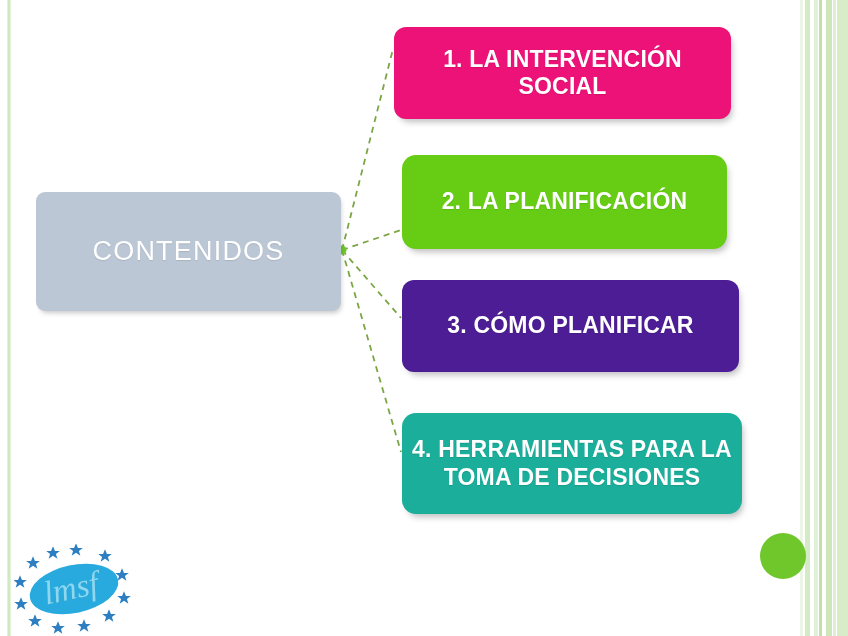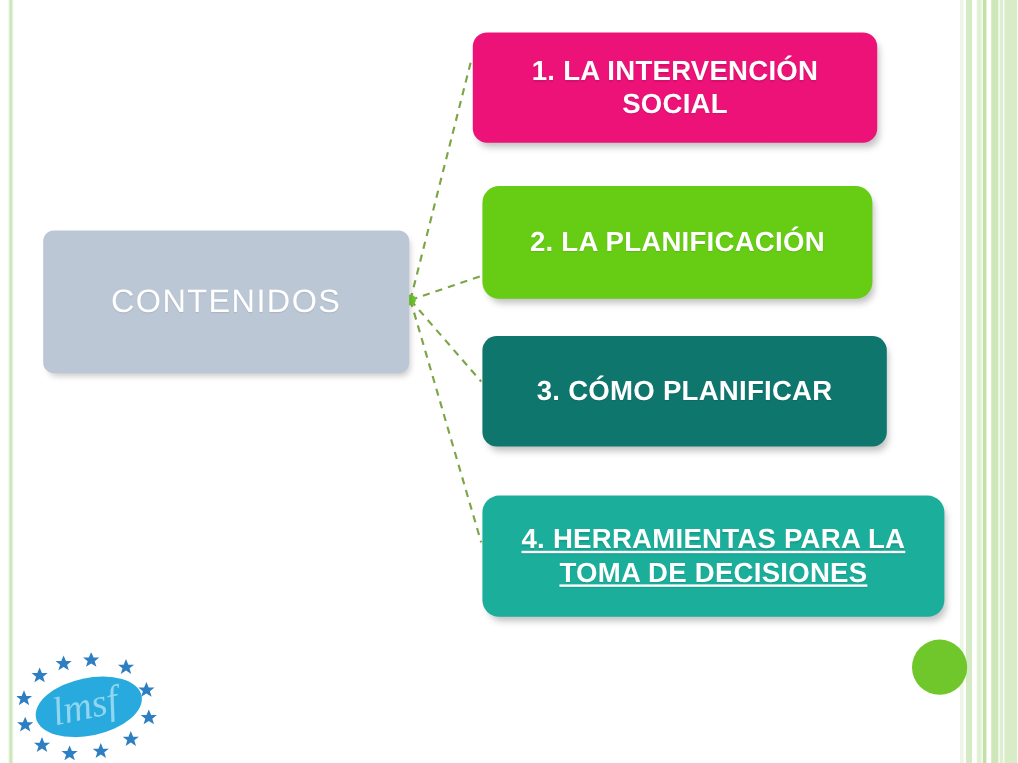--- a/index.html
+++ b/index.html
@@ -83,21 +83,21 @@
   #node-center .line2 {
     font-size: 27px;
     font-weight: 700;
     letter-spacing: 0.6px;
   }
 
   
   #node-1 { left: 394px; top: 27px;  width: 337px; height: 92px; }
   #node-2 { left: 402px; top: 155px; width: 325px; height: 94px; }
   #node-3 { left: 402px; top: 280px; width: 337px; height: 92px; }
-  #node-4 { left: 402px; top: 413px; width: 385px; height: 101px; text-decoration: underline; }
+  #node-4 { left: 402px; top: 413px; width: 340px; height: 101px; }
 
   #node-1 .label, #node-4 .label { font-size: 23px; font-weight: 700; }
   #node-2 .label, #node-3 .label { font-size: 23px; font-weight: 700; }
 
   
   #green-circle {
     position: absolute;
     left: 760px; top: 533px;
     width: 46px; height: 46px;
     border-radius: 50%;
@@ -148,21 +148,21 @@
   </div>
 
   <div class="node rounded shadow-sm" id="node-1" style="background:#EC1277;">
     <div class="label">1. LA INTERVENCIÓN SOCIAL</div>
   </div>
 
   <div class="node square shadow-sm" id="node-2" style="background:#66CC14;">
     <div class="label">2. LA PLANIFICACIÓN</div>
   </div>
 
-  <div class="node rounded shadow-sm" id="node-3" style="background:#0f766e;justify-content:center;">
+  <div class="node rounded shadow-sm" id="node-3" style="background:#4c1d95;justify-content:center;">
     <div class="label">3. CÓMO PLANIFICAR</div>
   </div>
 
   <div class="node square shadow-sm" id="node-4" style="background:#1AAE9B;">
     <div class="label">4. HERRAMIENTAS PARA LA TOMA DE DECISIONES</div>
   </div>
 
   <div id="green-circle"></div>
 
   <div id="logo">

